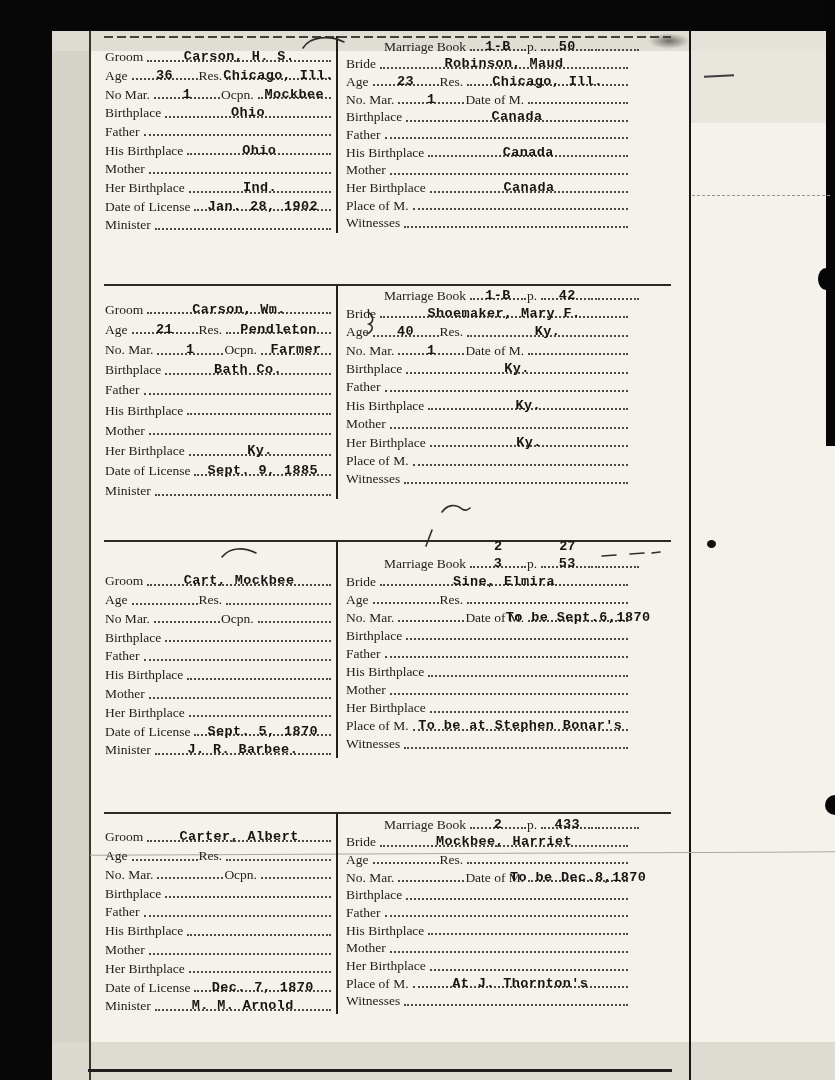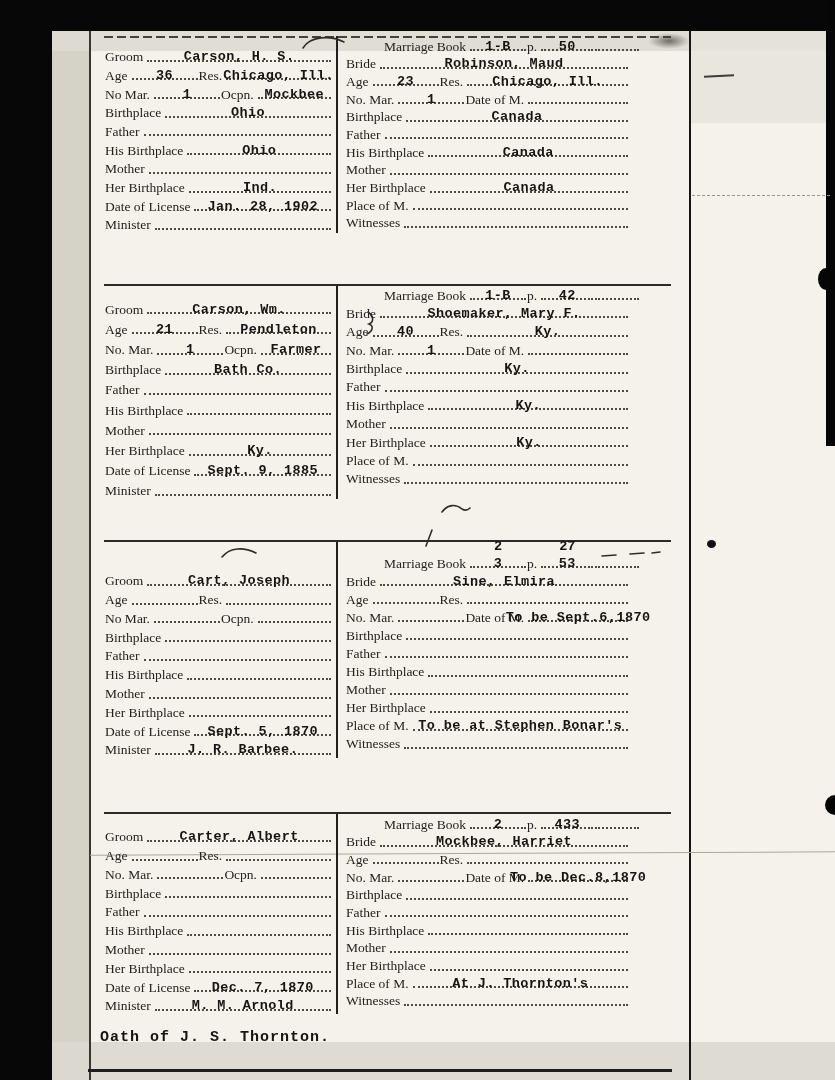--- a/index.html
+++ b/index.html
@@ -409,21 +409,21 @@
   </div>
 </div>
 
 <div class="card card3">
   <div class="topline"></div>
   <div class="card-body">
     <div class="col col-left">
         <div class="row">
           <span class="lbl">Groom</span>
           <span class="leader">
-            <span class="val">Cart, Joseph</span>
+            <span class="val">Cart, Mockbee</span>
           </span>
         </div>
         <div class="row">
           <span class="lbl">Age</span>
           <span class="leader leader-sm">
             <span class="val"></span>
           </span>
           <span class="lbl">Res.</span>
           <span class="leader">
             <span class="val"></span>
@@ -718,21 +718,20 @@
           </span>
         </div>
         <div class="row">
           <span class="lbl">Witnesses</span>
           <span class="leader">
             <span class="val"></span>
           </span>
         </div>
       </div>
   </div>
-  <div class="footnote">Oath of J. S. Thornton.</div>
 </div>
 
 <svg class="mark" style="left:300px;top:33px" width="48" height="20">
     <path d="M3,15 C10,3 30,2 44,9"></path>
   </svg>
 <svg class="mark" style="left:362px;top:310px" width="16" height="26">
     <path d="M6,2 C12,6 12,12 7,14 C12,16 11,21 5,24"></path>
   </svg>
 <svg class="mark" style="left:440px;top:502px" width="32" height="14">
     <path d="M2,10 C8,2 16,2 22,7 C25,9 28,8 30,6"></path>

